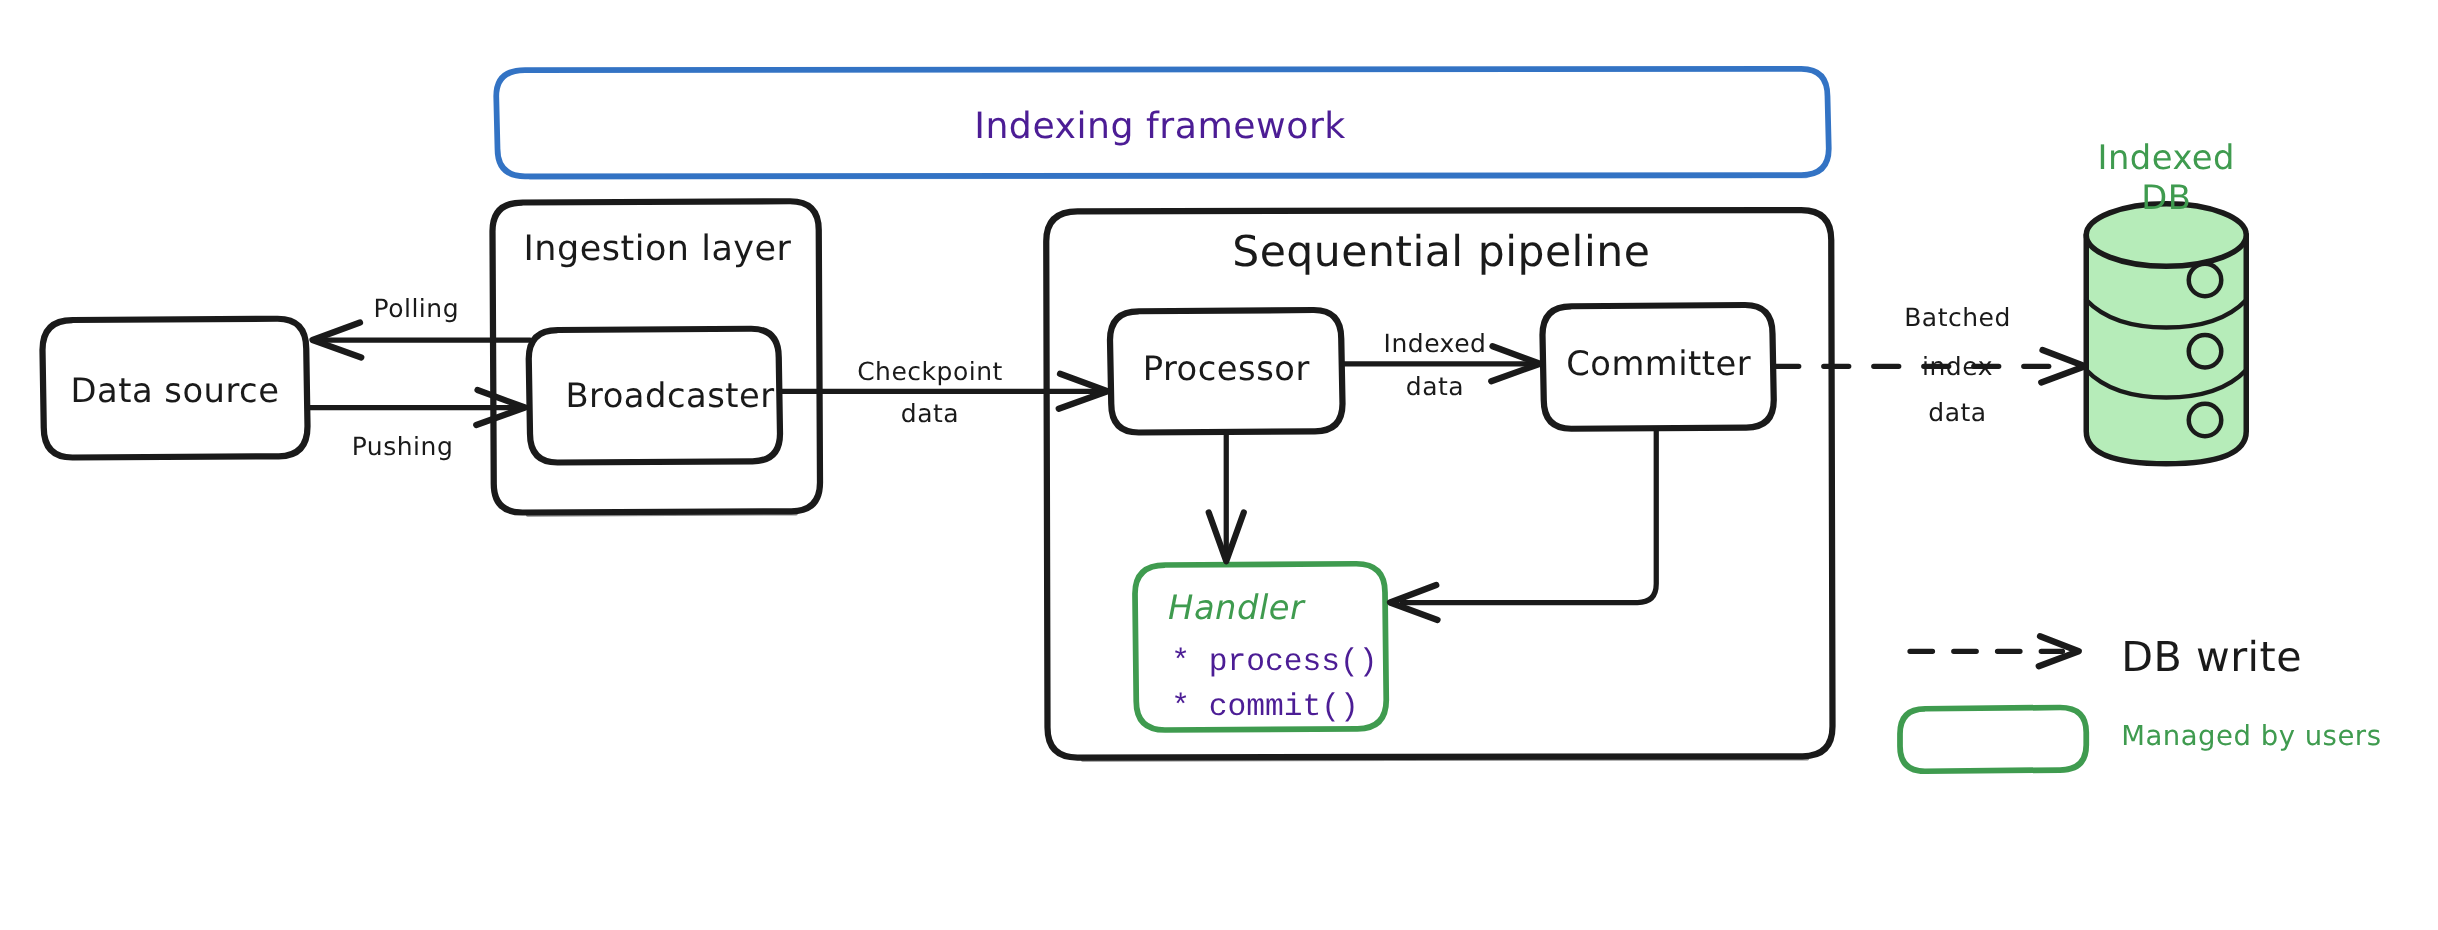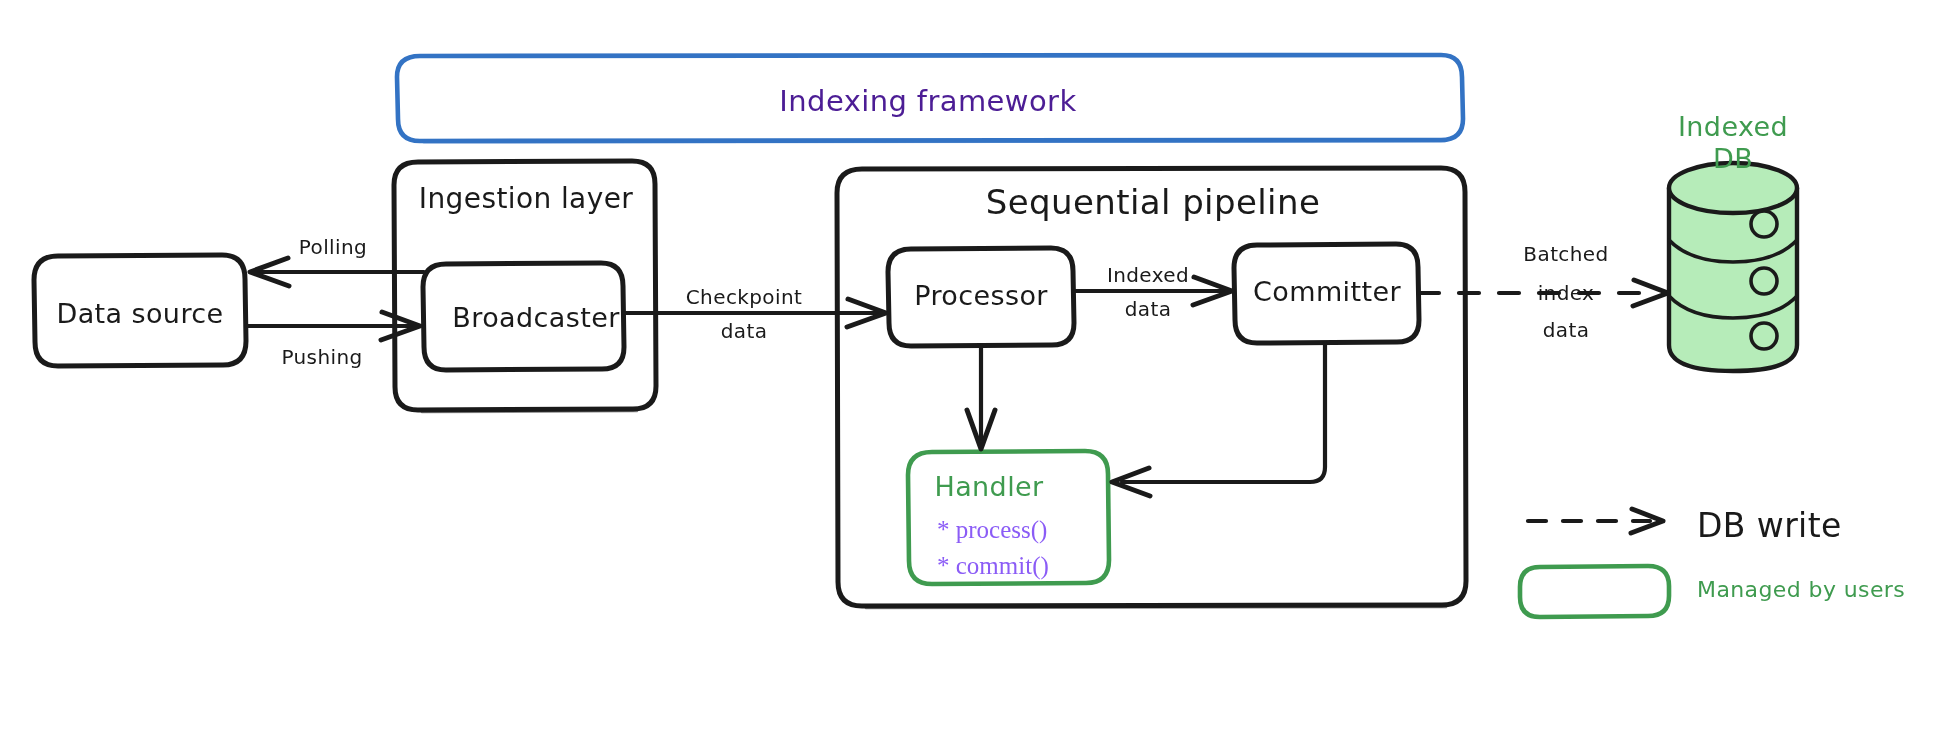--- a/index.html
+++ b/index.html
@@ -79,25 +79,25 @@
   .lbl-center {
     text-align: center;
     transform: translate(-50%, -50%);
   }
   .t-box { font-size: 27px; }
   .t-group { font-size: 28px; }
   .t-pipeline { font-size: 34px; }
   .t-framework { font-size: 29px; color: #4c1d95; }
   .t-edge { font-size: 20px; }
   .t-db { font-size: 27px; color: #3f9b4f; }
-  .t-handler { font-size: 27px; color: #3f9b4f; }
+  .t-handler { font-size: 27px; color: #3f9b4f; font-style: italic; }
   .t-code {
     font-size: 25px;
-    color: #8b5cf6;
-    font-family: Liberation Serif, serif;
+    color: #4c1d95;
+    font-family: Liberation Mono, monospace;
     letter-spacing: 0;
   }
   .t-legend { font-size: 33px; }
   .t-legend-green { font-size: 22px; color: #3f9b4f; }
 </style>
 </head>
 <body>
 
 <div id="diagram-root">
 

